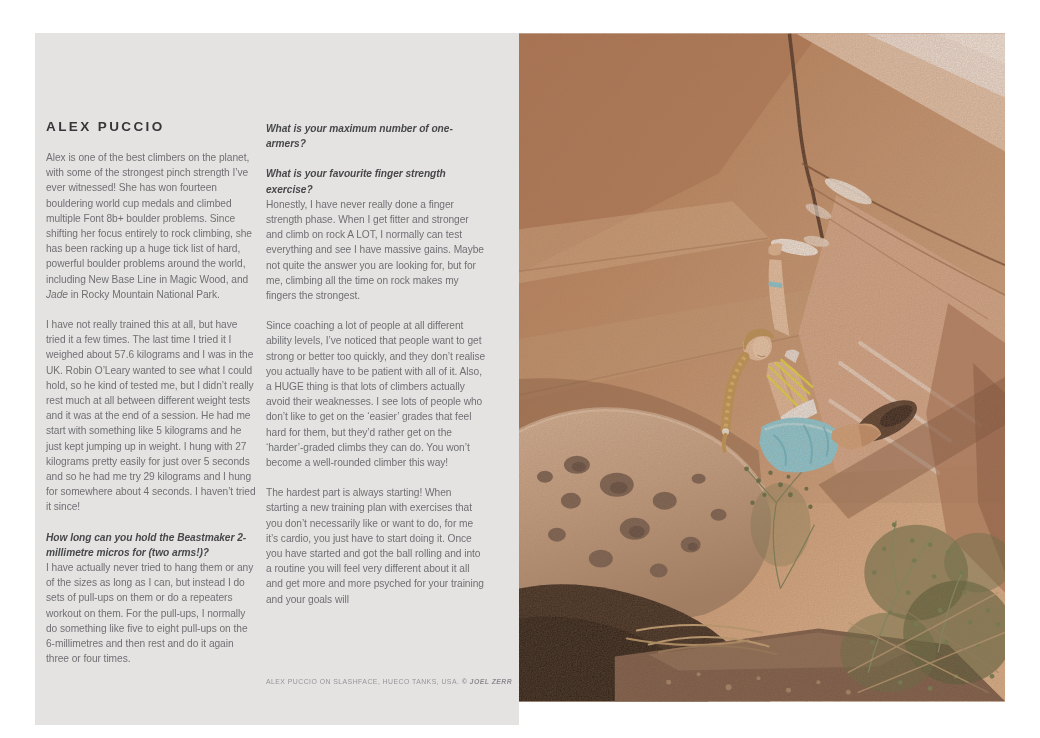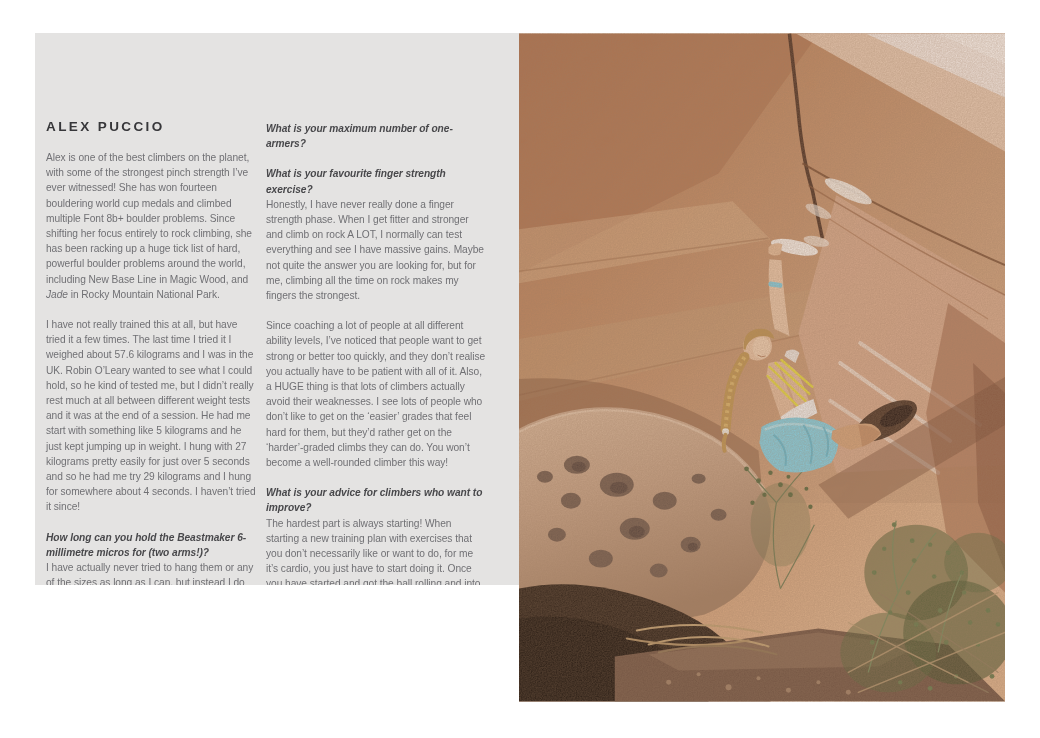--- a/index.html
+++ b/index.html
@@ -2,21 +2,21 @@
 <html><head>
 <meta charset="utf-8">
 <style>
   html,body{margin:0;padding:0;}
   body{
     width:1040px;height:738px;background:#ffffff;position:relative;
     font-family:"Liberation Sans",sans-serif;
     -webkit-font-smoothing:antialiased;
   }
   .spread{position:absolute;left:35px;top:33px;width:970px;height:669px;display:flex;}
-  .text-half{width:484px;height:552px;background:#e4e3e2;position:relative;overflow:hidden;}
+  .text-half{width:484px;height:692px;background:#e4e3e2;position:relative;overflow:hidden;}
   .photo-half{width:486px;height:669px;position:relative;overflow:hidden;}
   .photo-half svg{display:block;width:100%;height:100%;}
 
   .page-title{
     position:absolute;left:11px;top:86px;margin:0;
     font-size:13.5px;font-weight:bold;letter-spacing:2.4px;color:#37373a;
   }
   .col{position:absolute;font-size:10.2px;line-height:15.2px;color:#707074;letter-spacing:-0.05px;}
   .col1{left:11px;top:117px;width:213px;}
   .col2{left:231px;top:88px;width:220px;}
@@ -40,38 +40,37 @@
   <div class="text-half">
     <h1 class="page-title">ALEX PUCCIO</h1>
 
     <div class="col col1">
       <p><span>Alex is one of the best climbers on the planet, with some of the strongest pinch strength I’ve ever witnessed! She has won fourteen bouldering world cup medals and climbed multiple Font 8b+ boulder problems. Since shifting her focus entirely to rock climbing, she has been racking up a huge tick list of hard, powerful boulder problems around the world, including New Base Line in Magic Wood, and </span><em>Jade</em><span> in Rocky Mountain National Park.</span></p>
 
       <div class="qa">
         <p class="a">I have not really trained this at all, but have tried it a few times. The last time I tried it I weighed about 57.6 kilograms and I was in the UK. Robin O’Leary wanted to see what I could hold, so he kind of tested me, but I didn’t really rest much at all between different weight tests and it was at the end of a session. He had me start with something like 5 kilograms and he just kept jumping up in weight. I hung with 27 kilograms pretty easily for just over 5 seconds and so he had me try 29 kilograms and I hung for somewhere about 4 seconds. I haven’t tried it since!</p>
       </div>
       <div class="qa">
-        <p class="q">How long can you hold the Beastmaker 6-millimetre micros for (two arms!)?</p>
+        <p class="q">How long can you hold the Beastmaker 2-millimetre micros for (two arms!)?</p>
         <p class="a">I have actually never tried to hang them or any of the sizes as long as I can, but instead I do sets of pull-ups on them or do a repeaters workout on them. For the pull-ups, I normally do something like five to eight pull-ups on the 6-millimetres and then rest and do it again three or four times.</p>
       </div>
     </div>
 
     <div class="col col2">
       <div class="qa first">
         <p class="q">What is your maximum number of one-armers?</p>
       </div>
       <div class="qa">
         <p class="q">What is your favourite finger strength exercise?</p>
         <p class="a">Honestly, I have never really done a finger strength phase. When I get fitter and stronger and climb on rock A LOT, I normally can test everything and see I have massive gains. Maybe not quite the answer you are looking for, but for me, climbing all the time on rock makes my fingers the strongest.</p>
       </div>
       <div class="qa">
         <p class="a">Since coaching a lot of people at all different ability levels, I’ve noticed that people want to get strong or better too quickly, and they don’t realise you actually have to be patient with all of it. Also, a HUGE thing is that lots of climbers actually avoid their weaknesses. I see lots of people who don’t like to get on the ‘easier’ grades that feel hard for them, but they’d rather get on the ‘harder’-graded climbs they can do. You won’t become a well-rounded climber this way!</p>
       </div>
       <div class="qa">
-        <p class="q">What is your advice for climbers who want to improve?</p>
         <p class="a">The hardest part is always starting! When starting a new training plan with exercises that you don’t necessarily like or want to do, for me it’s cardio, you just have to start doing it. Once you have started and got the ball rolling and into a routine you will feel very different about it all and get more and more psyched for your training and your goals will</p>
       </div>
     </div>
 
     <p class="caption"><span>ALEX PUCCIO ON SLASHFACE, HUECO TANKS, USA.</span> <em class="credit">© JOEL ZERR</em></p>
   </div>
 
   <div class="photo-half">
     <svg viewBox="0 0 487 669" xmlns="http://www.w3.org/2000/svg">
       <defs>

